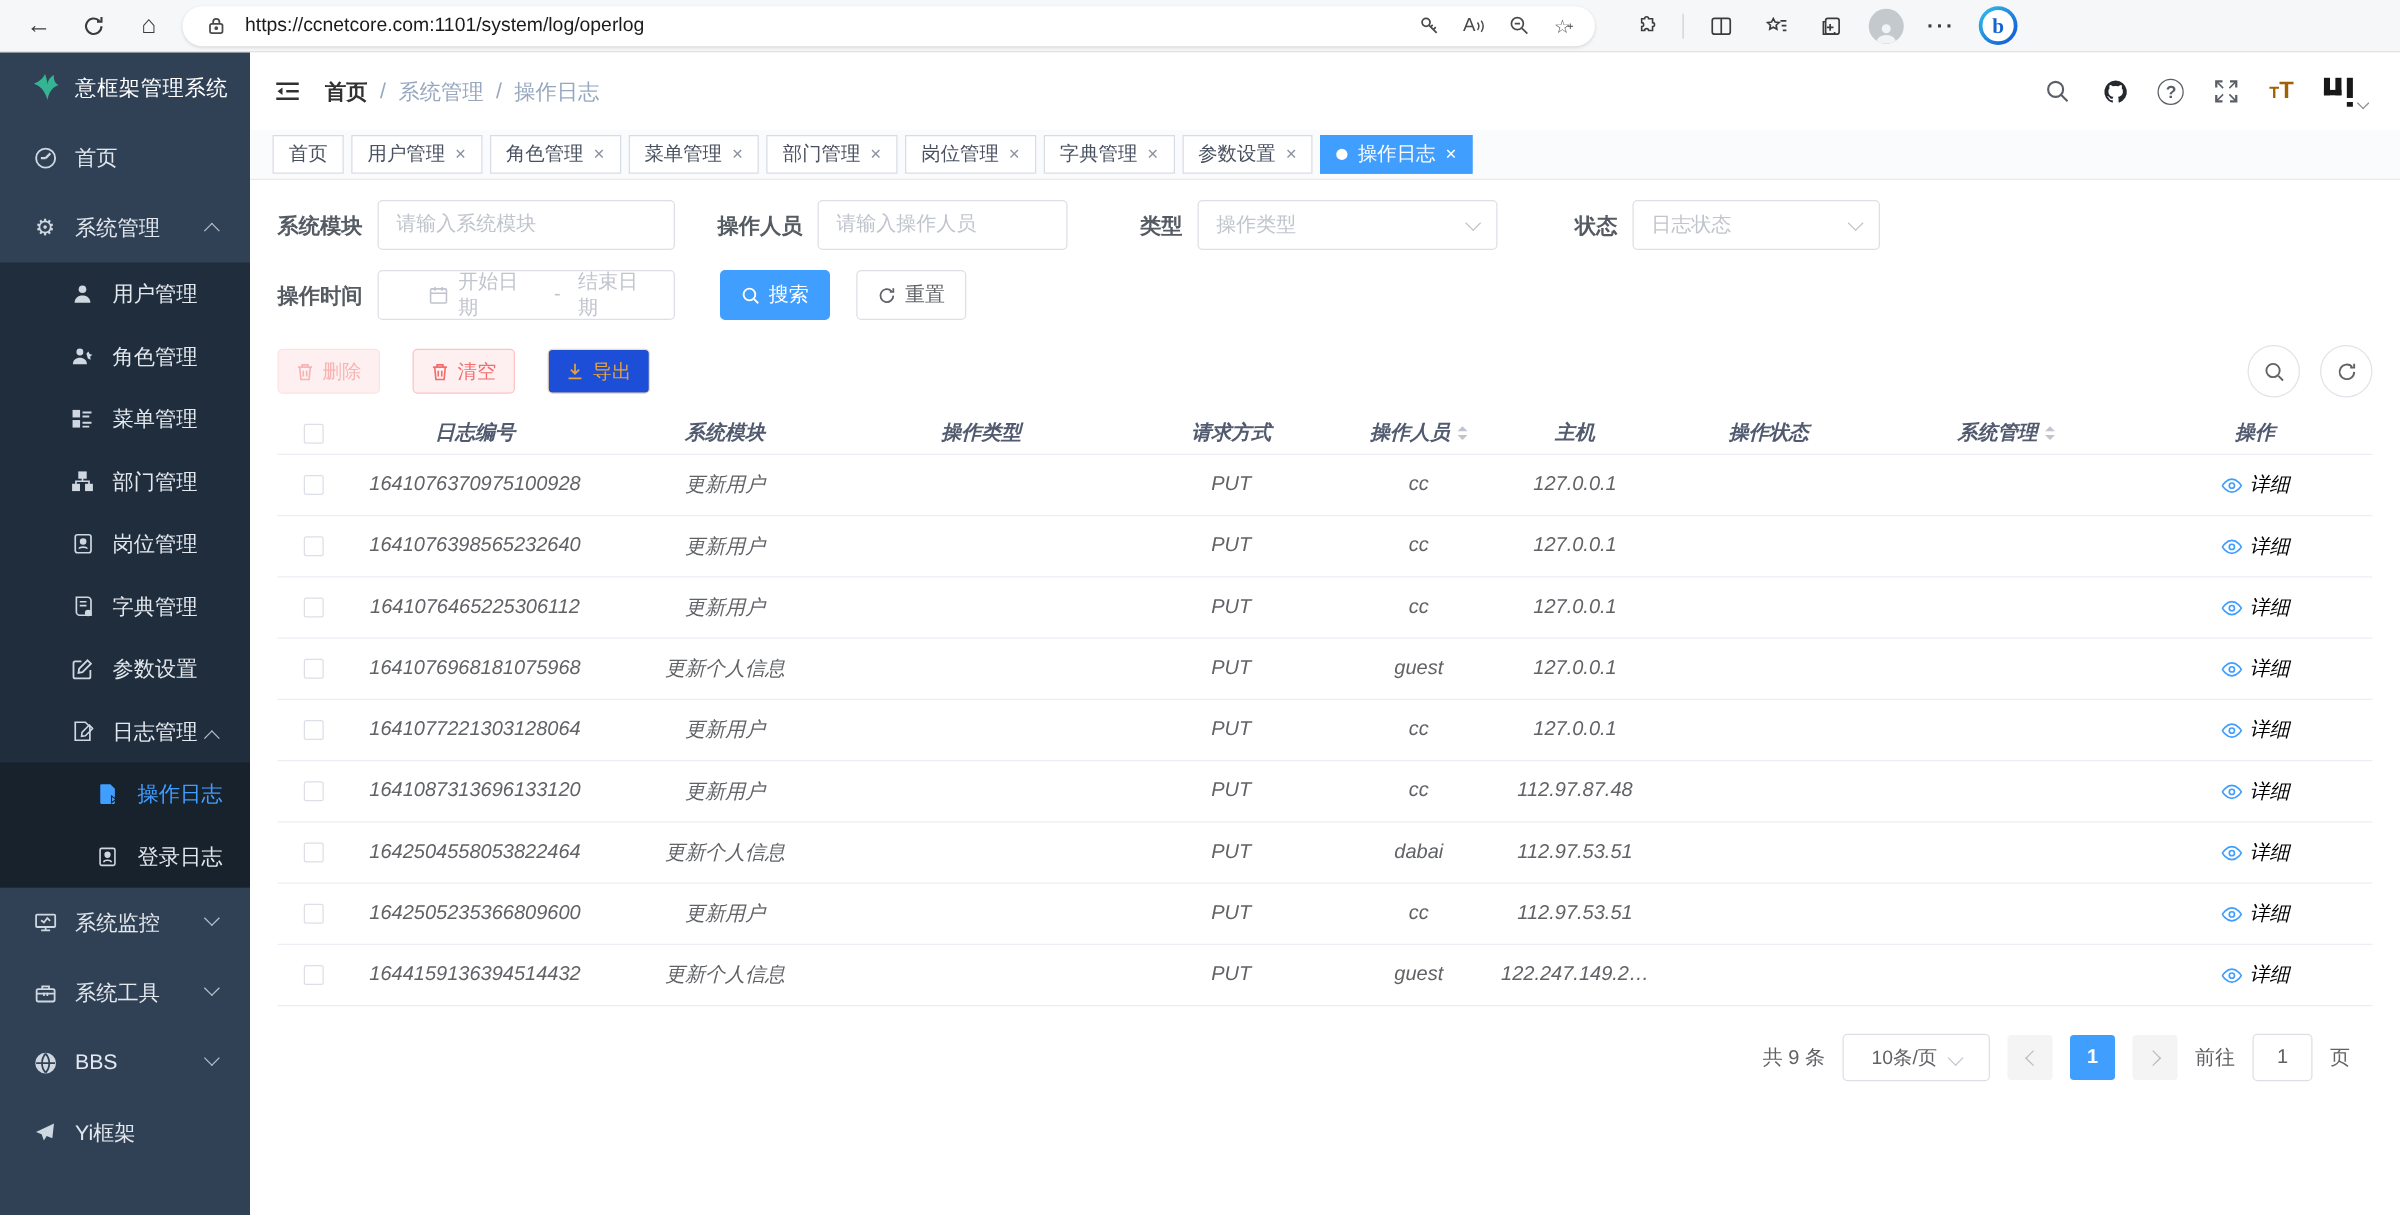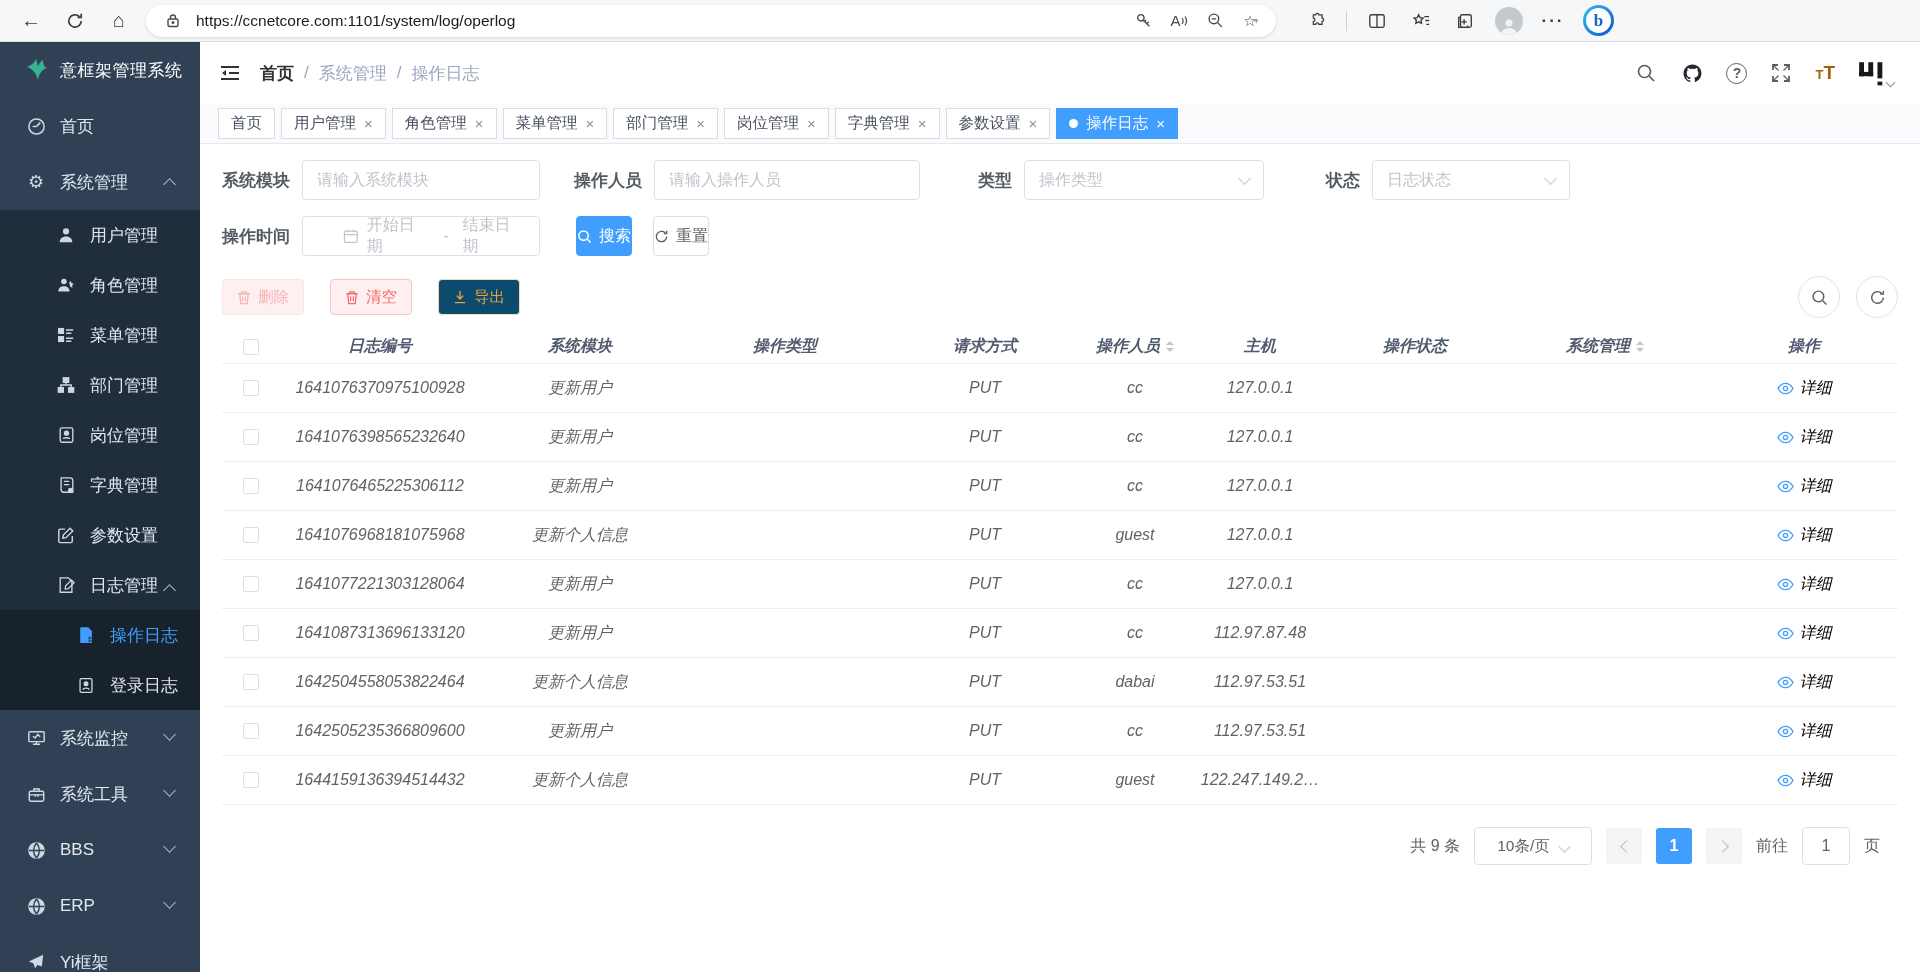--- a/index.html
+++ b/index.html
@@ -83,27 +83,27 @@
   .frow { display:flex; align-items:center; margin-bottom:16px; }
   .flabel { font-size:17px; font-weight:bold; color:#555b63; margin-right:12px; white-space:nowrap; }
   .inp { height:40px; border:1px solid #dcdfe6; border-radius:4px; background:#fff;
     font-size:16px; color:#606266; padding:0 14px; }
   .inp::placeholder { color:#c0c4cc; }
   .fake-inp { height:40px; border:1px solid #dcdfe6; border-radius:4px; background:#fff;
     display:flex; align-items:center; padding:0 14px; font-size:16px; color:#c0c4cc; gap:8px; }
   .sel-chev { width:9px; height:9px; border-right:1.6px solid #c0c4cc; border-bottom:1.6px solid #c0c4cc;
     transform:rotate(45deg); margin-left:auto; margin-top:-4px; }
   .btn { height:40px; border-radius:4px; border:1px solid #dcdfe6; background:#fff;
-    display:inline-flex; align-items:center; gap:7px; padding:0 0; font-size:16px;
+    display:inline-flex; align-items:center; gap:7px; padding:0 16px; font-size:16px;
     color:#606266; cursor:pointer; }
   .btn.primary { background:#409eff; border-color:#409eff; color:#fff; }
   .btn.sm { height:34px; padding:17px 14px; font-size:15.5px; }
   .btn.del { background:#fef0f0; border-color:#fde2e2; color:#f8b4b4; }
   .btn.clear { background:#fef0f0; border-color:#fbc4c4; color:#f56c6c; }
-  .btn.export { background:#0c4a6e; border-color:#f5dab1; color:#e6a23c; }
+  .btn.export { background:#1d4ed8; border-color:#f5dab1; color:#e6a23c; }
   .toolbar { display:flex; align-items:center; gap:26px; margin:20px 0 12px 0; }
   .tb-right { margin-left:auto; display:flex; gap:16px; }
   .circle-btn { width:42px; height:42px; border-radius:50%; border:1px solid #e0e3e9;
     display:flex; align-items:center; justify-content:center; color:#606266; background:#fff; cursor:pointer; }
 
   
   .tbl { width:100%; }
   .trow { display:grid;
     grid-template-columns:58px 200px 200px 210px 190px 110px 140px 170px 210px 1fr;
     align-items:center; border-bottom:1px solid #ebeef5;font-style:italic; }
@@ -361,30 +361,20 @@
         <svg width="19" height="19" viewBox="0 0 20 20" fill="none" stroke="currentColor" stroke-width="1.5">
             <circle cx="10" cy="10" r="8" fill="currentColor"></circle>
             <path d="M2 10h16 M10 2a12 12 0 0 1 0 16 M10 2a12 12 0 0 0 0 16" stroke="#304156"></path>
           </svg>
       </span>
       <span>BBS</span>
       <span class="chev down"></span>
     </div>
     <div class="s-item lvl1">
       <span class="s-ico">
-        <svg width="19" height="19" viewBox="0 0 20 20" fill="none" stroke="currentColor" stroke-width="1.5">
-            <circle cx="10" cy="10" r="8" fill="currentColor"></circle>
-            <path d="M2 10h16 M10 2a12 12 0 0 1 0 16 M10 2a12 12 0 0 0 0 16" stroke="#304156"></path>
-          </svg>
-      </span>
-      <span>ERP</span>
-      <span class="chev down"></span>
-    </div>
-    <div class="s-item lvl1">
-      <span class="s-ico">
         <svg width="18" height="18" viewBox="0 0 20 20" fill="currentColor">
             <path d="M18 2 2 9.5l5 2L9 17l2.5-3.8L16.5 15z"></path>
           </svg>
       </span>
       <span>Yi框架</span>
     </div>
   </aside>
 
   <div class="main">
     <div class="hdr">
@@ -472,21 +462,21 @@
           <span class="x">×</span>
         </div>
     </div>
 
     <div class="content">
 
       <div class="frow">
         <span class="flabel">系统模块</span>
         <input class="inp" style="width: 238px;" placeholder="请输入系统模块">
         <span class="flabel" style="margin-left:34px;">操作人员</span>
-        <input class="inp" style="width: 266px;" placeholder="请输入操作人员">
+        <input class="inp" style="width: 200px;" placeholder="请输入操作人员">
         <span class="flabel" style="margin-left:58px;">类型</span>
         <div class="fake-inp" style="width:240px;">
           <span>操作类型</span>
           <span class="sel-chev"></span>
         </div>
         <span class="flabel" style="margin-left:62px;">状态</span>
         <div class="fake-inp" style="width:198px;">
           <span>日志状态</span>
           <span class="sel-chev"></span>
         </div>

